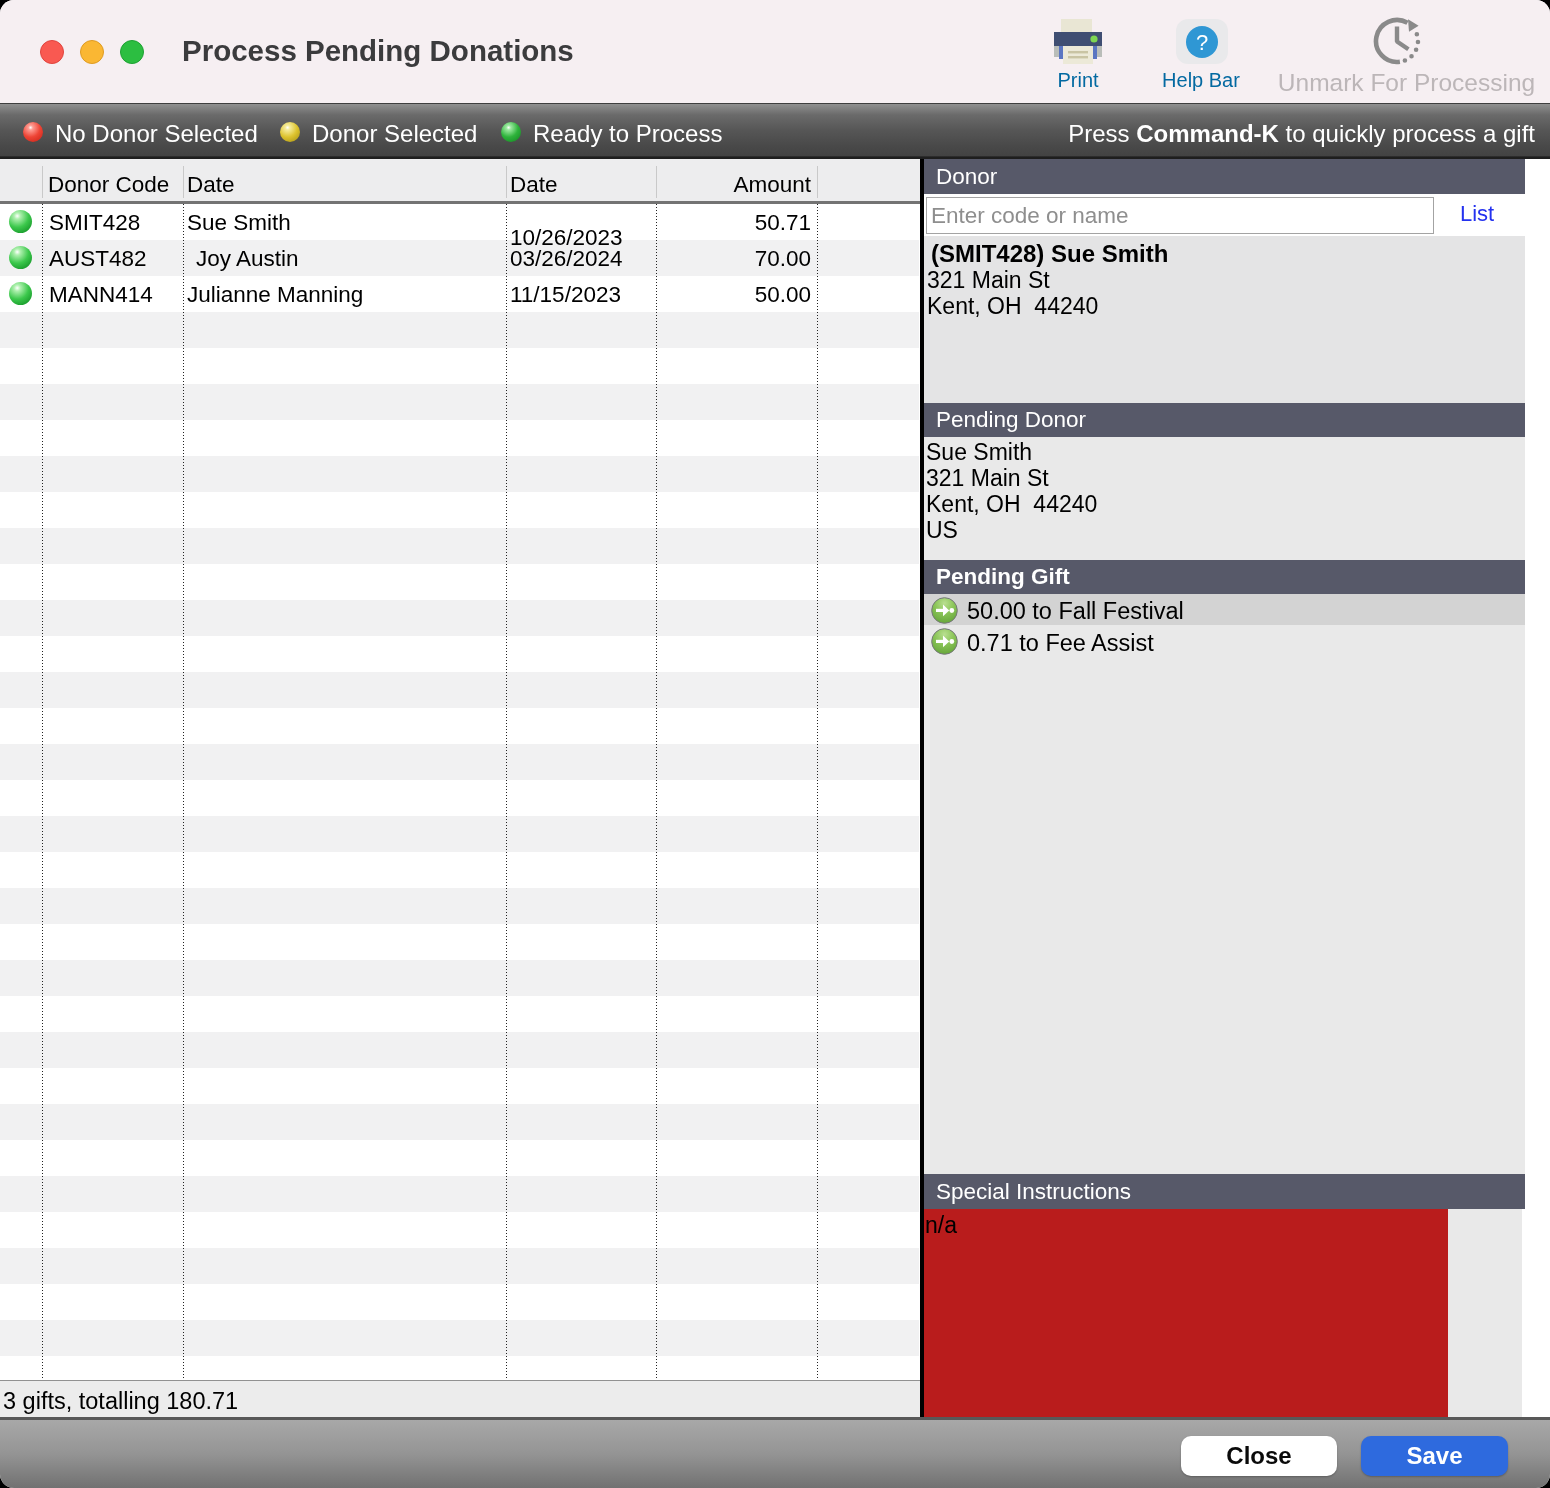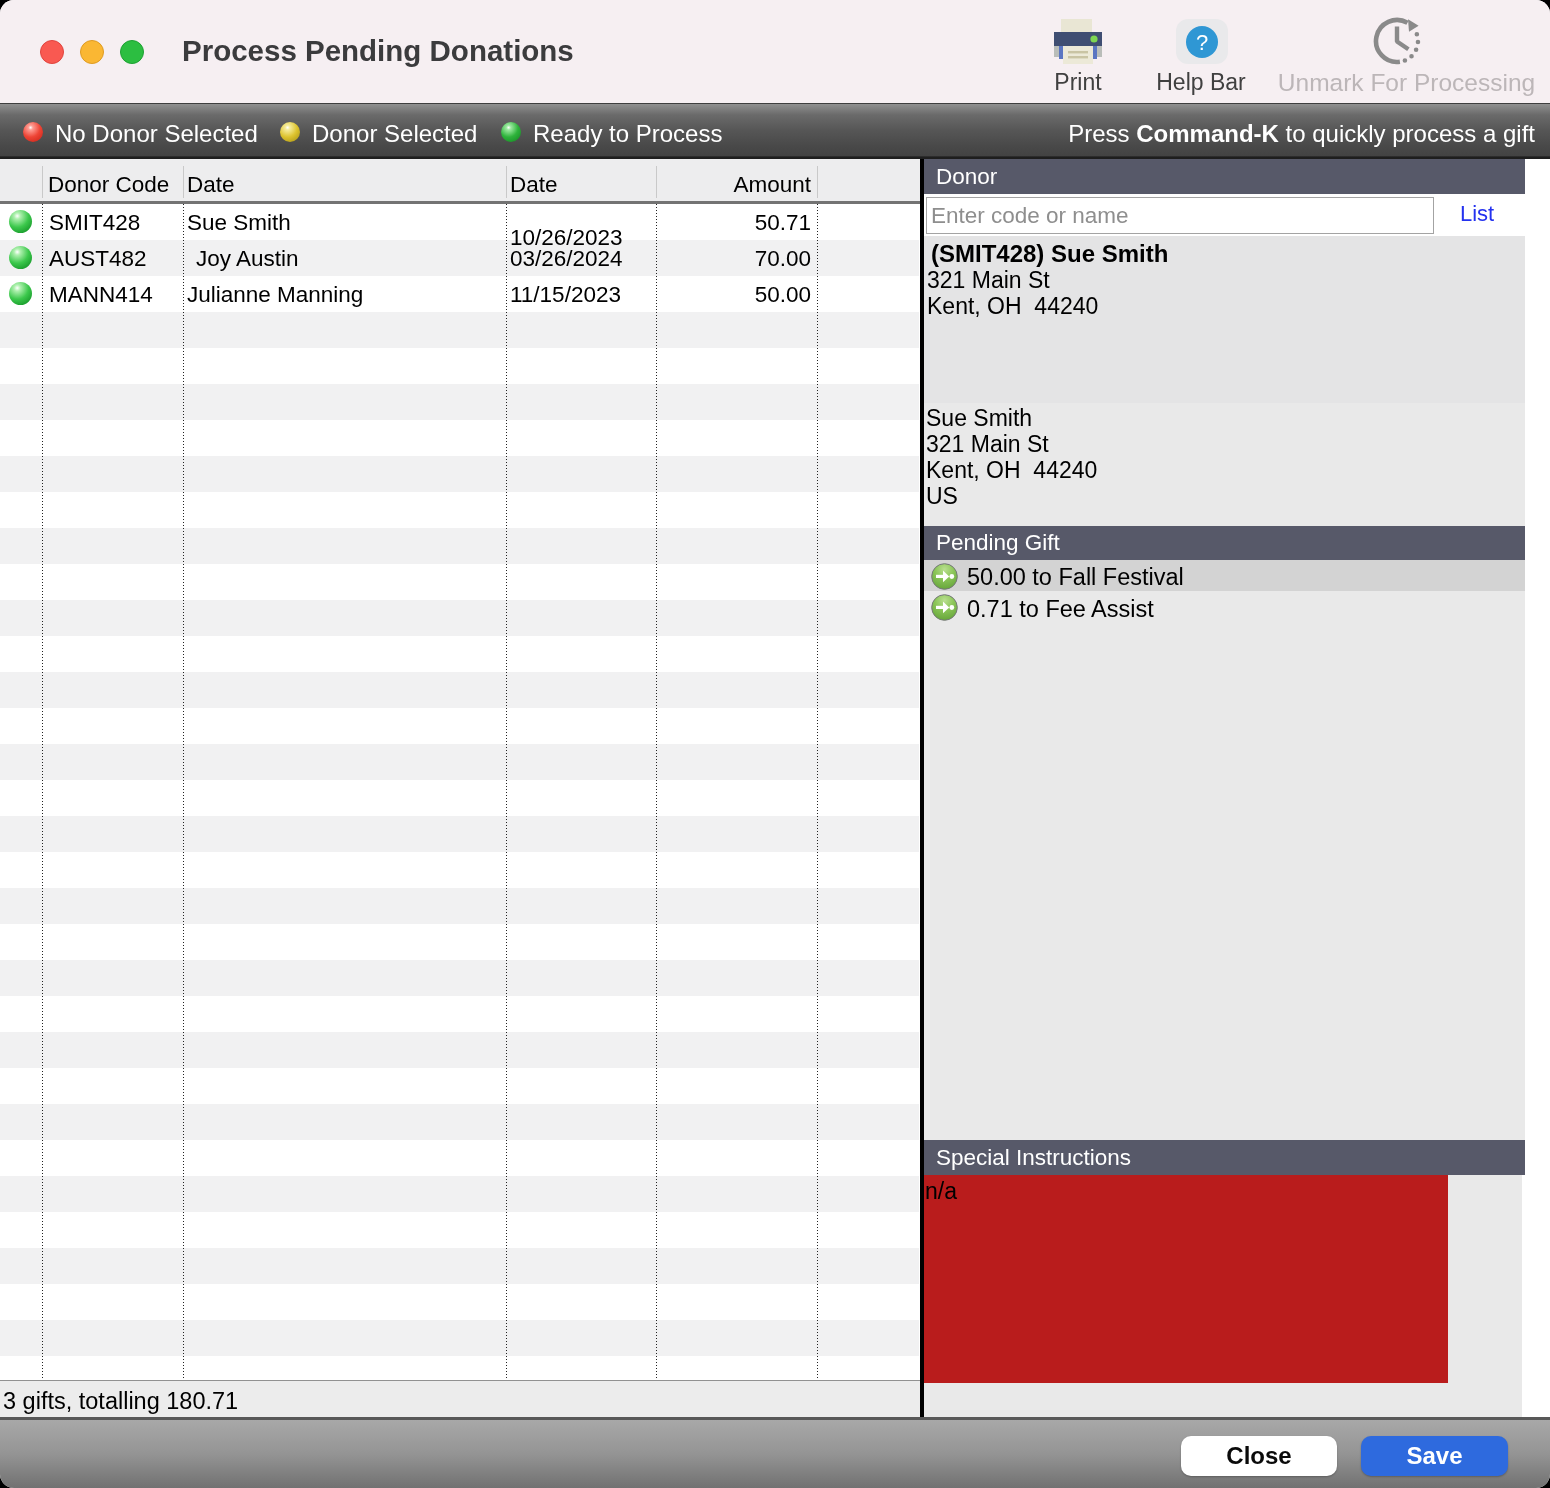--- a/index.html
+++ b/index.html
@@ -7,21 +7,21 @@
   body{font-family:"Liberation Sans", sans-serif;}
   #win{position:relative;width:1550px;height:1488px;border-radius:14px;overflow:hidden;background:#fff;}
   
   #titlebar{position:absolute;left:0;top:0;width:1550px;height:103px;background:#f6eff2;}
   .tl{position:absolute;top:40px;width:24px;height:24px;border-radius:50%;}
   #tl-red{left:40px;background:#f95951;border:1px solid #e0443e;}
   #tl-yellow{left:80px;background:#fab733;border:1px solid #df9b22;}
   #tl-green{left:120px;background:#2cbe41;border:1px solid #1ea133;}
   #title{position:absolute;left:182px;top:34px;font-size:29.5px;font-weight:700;color:#3b3b3d;white-space:nowrap;}
   .tbitem{position:absolute;top:0;text-align:center;}
-  .tblabel{position:absolute;top:69px;width:100%;text-align:center;font-size:23px;color:#404040;white-space:nowrap;}
+  .tblabel{position:absolute;top:69px;width:100%;text-align:center;font-size:20px;color:#0369a1;white-space:nowrap;}
   
   #legend{position:absolute;left:0;top:103px;width:1550px;height:56px;border-top:1px solid #3f3f3f;
     background:linear-gradient(180deg,#909090 0%,#6a6a6a 20%,#565656 48%,#484848 78%,#434343 94.5%,#1e1e1e 96%,#1e1e1e 100%);
     color:#fff;font-size:24px;}
   .ldot{position:absolute;top:18px;width:20px;height:20px;border-radius:50%;}
   .ltext{position:absolute;top:16px;white-space:nowrap;font-weight:400;}
   
   #main{position:absolute;left:0;top:159px;width:1550px;height:1258px;background:#fff;}
   
   #thead{position:absolute;left:0;top:0;width:947px;height:45px;background:#ededee;border-bottom:3px solid #737373;font-size:23.5px;color:#000;}
@@ -154,24 +154,25 @@
 
     <div id="panel">
       <div class="phead" style="height:35px;">Donor</div>
       <div style="position:relative;width:601px;height:42px;background:#fff;">
         <input style="position: absolute; left: 2px; top: 3px; width: 508px; height: 37px; border: 1.5px solid rgb(163, 163, 163); font-size: 22.5px; padding: 0px 0px 0px 4px; font-family: &quot;Liberation Sans&quot;, sans-serif; color: rgb(142, 142, 142); background: rgb(255, 255, 255);" value="Enter code or name" readonly="">
         <div style="position:absolute;left:536px;top:7px;font-size:22px;color:#2432ef;">List</div>
       </div>
       <div style="position:relative;width:601px;height:167px;background:#e4e4e5;font-size:23px;line-height:26px;padding:5px 0 0 3px;color:#000;">
         <span style="font-weight:700;font-size:24px;margin-left:4px;">(SMIT428) Sue Smith</span><br>321 Main St<br>Kent, OH&nbsp;&nbsp;44240
       </div>
+      <div class="phead" style="height:34px;">Pending Donor</div>
       <div style="position:relative;width:601px;height:123px;background:#e9e9e9;font-size:23px;line-height:26px;padding:2px 0 0 2px;color:#000;">
         Sue Smith<br>321 Main St<br>Kent, OH&nbsp;&nbsp;44240<br>US
       </div>
-      <div class="phead" style="height:34px;">Pending Gift</div>
+      <div class="phead" style="height:34px;font-weight:bold;">Pending Gift</div>
       <div style="position:relative;width:601px;height:31px;background:#d3d3d3;">
         <svg class="giftbtn" viewBox="0 0 27 27">
           <defs>
               <radialGradient id="gg1" cx="0.5" cy="0.22" r="0.9">
             <stop offset="0" stop-color="#b9df90"></stop>
                 <stop offset="0.4" stop-color="#8cc659"></stop>
                 <stop offset="1" stop-color="#5c9d32"></stop>
           </radialGradient>
             </defs>
           <circle cx="13.5" cy="13.5" r="12.8" fill="url(#gg1)" stroke="#757779" stroke-width="1"></circle>

